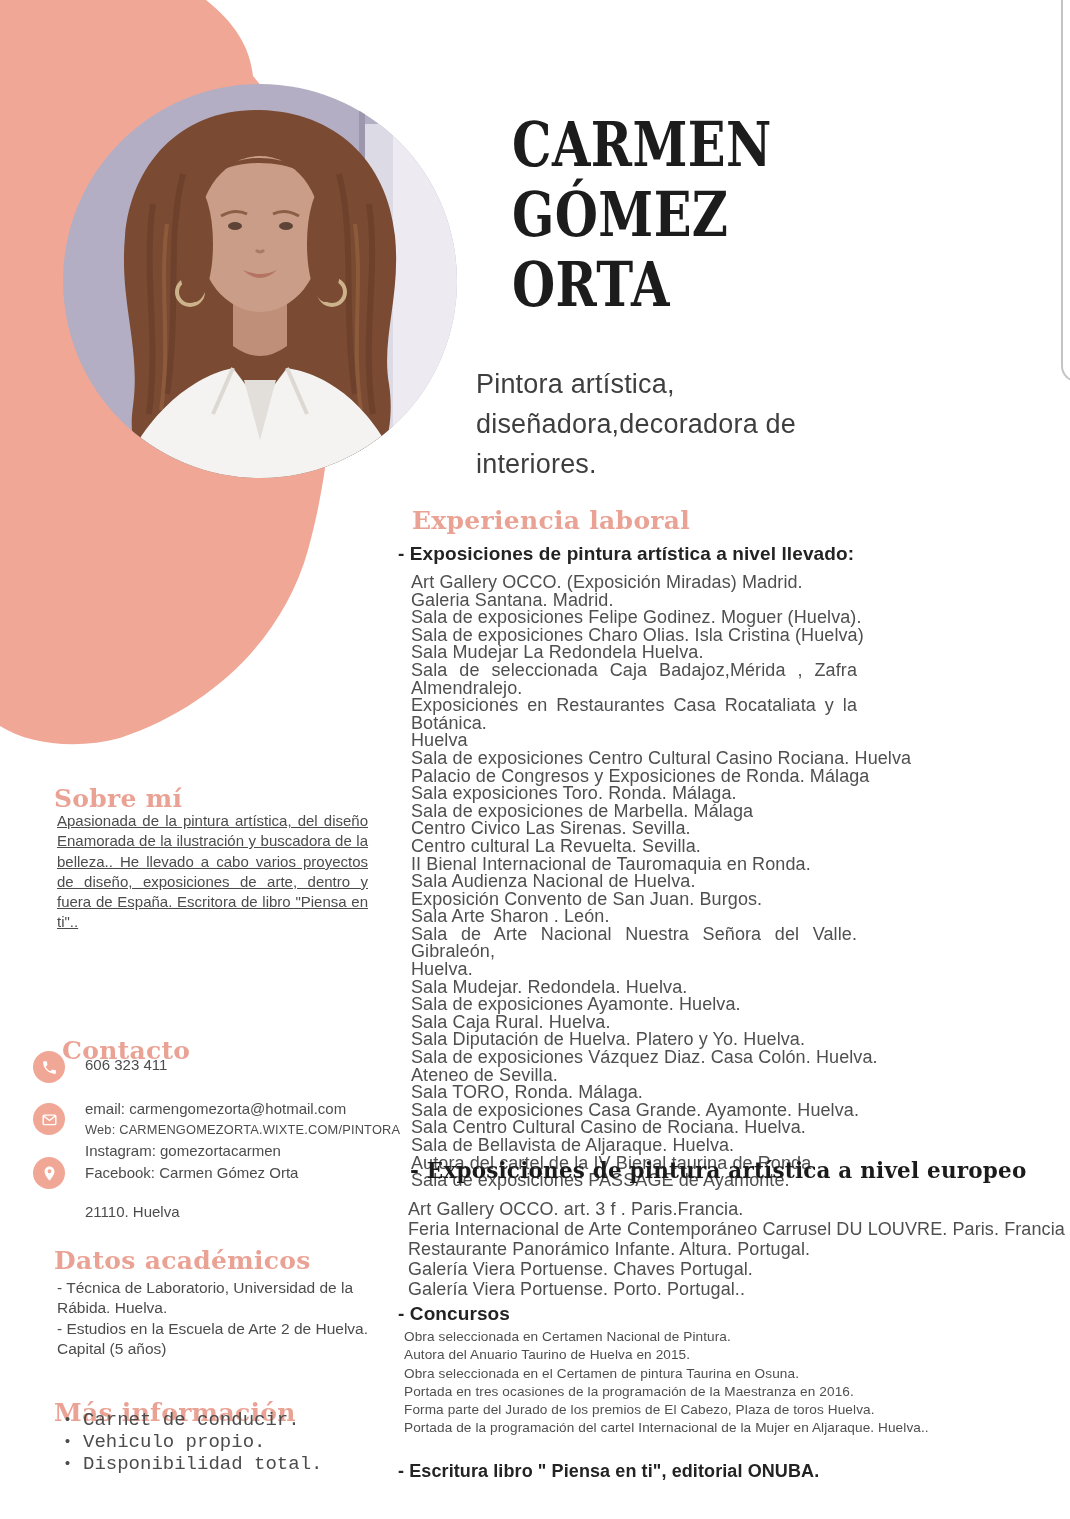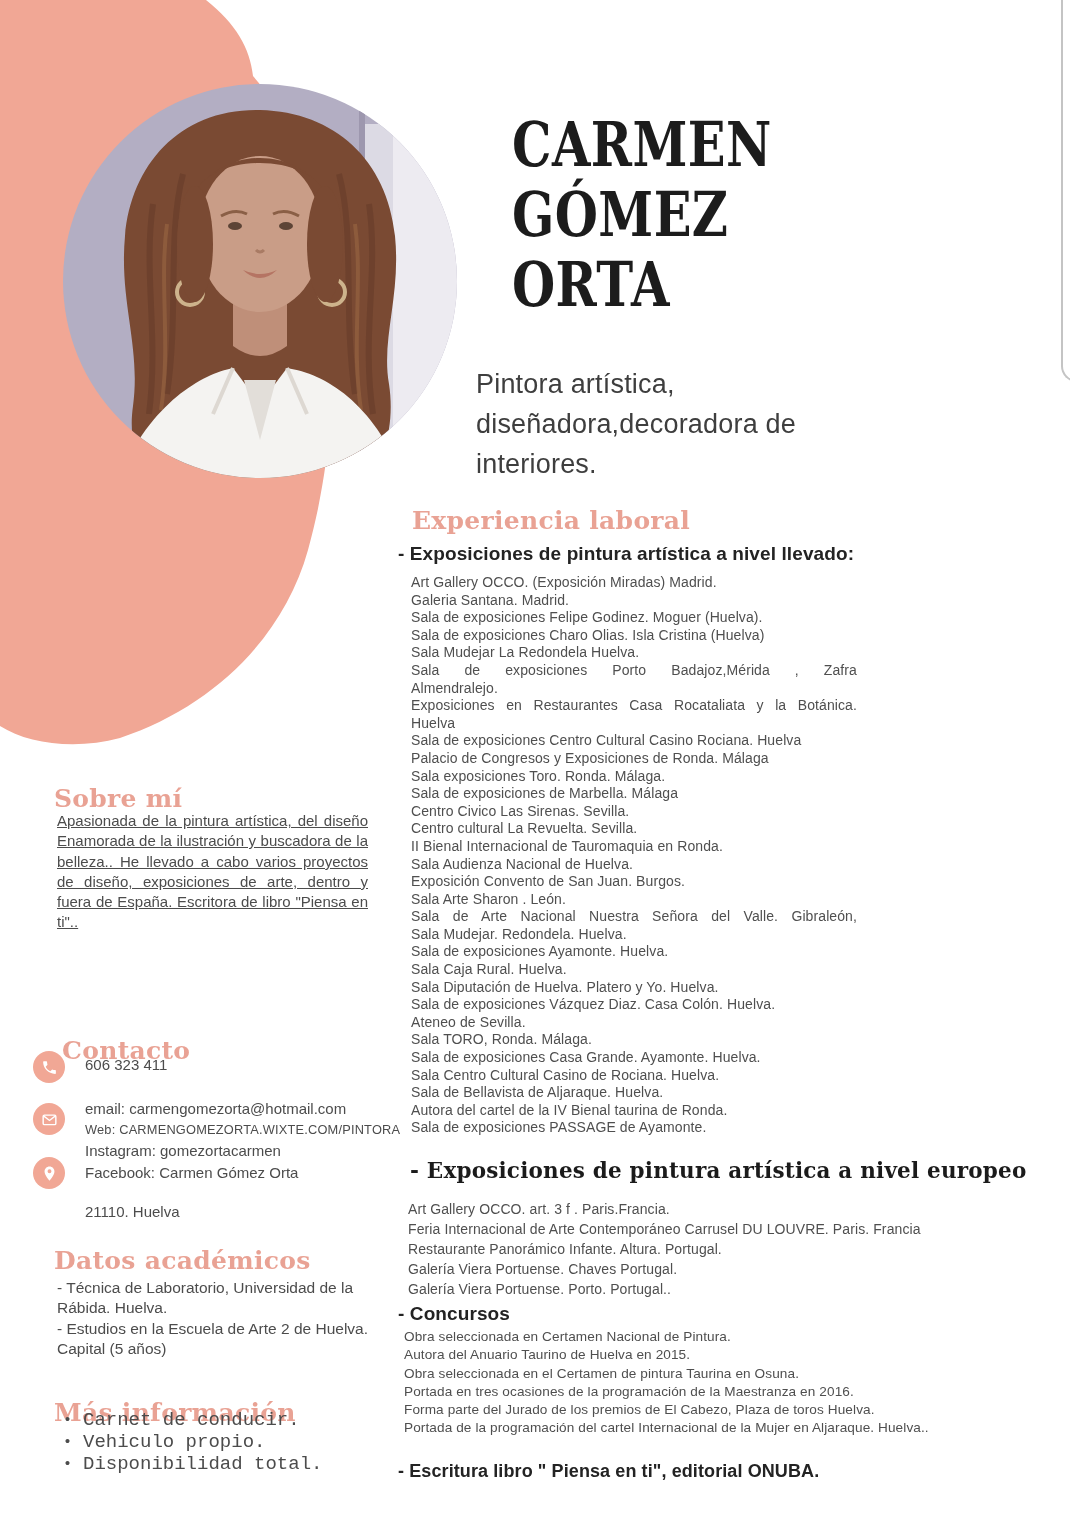--- a/index.html
+++ b/index.html
@@ -62,21 +62,21 @@
     letter-spacing:0.1px;white-space:nowrap;
   }
   #nat-heading{left:398px;top:543px;}
   #euro-heading{
     left:398px;top:1158px;font-family:"DejaVu Serif", serif;
     font-size:21.5px;color:#1b1b1b;letter-spacing:0.2px;margin-left:12px;
   }
   #conc-heading{left:398px;top:1303px;}
   #book-heading{left:398px;top:1461px;font-size:18px;}
 
-  .rlist{font-size:14px;color:#4f4f4f;letter-spacing:0.1px;}
+  .rlist{font-size:18px;color:#4f4f4f;letter-spacing:0.1px;}
   .rlist .line{white-space:nowrap;}
   .rlist .line.just{white-space:normal;text-align:justify;text-align-last:justify;}
   #nat-list{left:411px;top:574px;width:446px;line-height:17.6px;}
   #euro-list{left:408px;top:1199px;width:600px;line-height:20.1px;}
   #conc-list{left:404px;top:1328px;width:620px;line-height:18.3px;font-size:13.6px;}
 
   
   #about-text{
     left:57px;top:811px;width:311px;margin:0;
     font-size:15px;line-height:20.3px;text-align:justify;color:#4c4c4c;text-decoration:underline;
@@ -149,35 +149,36 @@
 
 <h2 id="exp-heading" class="abs h2">Experiencia laboral</h2>
 
 <h3 id="nat-heading" class="abs h3">- Exposiciones de pintura artística a nivel llevado:</h3>
 <div id="nat-list" class="abs rlist">
     <div class="line">Art Gallery OCCO. (Exposición Miradas) Madrid.</div>
     <div class="line">Galeria Santana. Madrid.</div>
     <div class="line">Sala de exposiciones Felipe Godinez. Moguer (Huelva).</div>
     <div class="line">Sala de exposiciones Charo Olias. Isla Cristina (Huelva)</div>
     <div class="line">Sala Mudejar La Redondela Huelva.</div>
-    <div class="line just">Sala de exposiciones Porto Badajoz,Mérida , Zafra</div>
+    <div class="line just">Sala de seleccionada Caja Badajoz,Mérida , Zafra</div>
     <div class="line">Almendralejo.</div>
     <div class="line just">Exposiciones en Restaurantes Casa Rocataliata y la Botánica.</div>
     <div class="line">Huelva</div>
     <div class="line">Sala de exposiciones Centro Cultural Casino Rociana. Huelva</div>
     <div class="line">Palacio de Congresos y Exposiciones de Ronda. Málaga</div>
     <div class="line">Sala exposiciones Toro. Ronda. Málaga.</div>
     <div class="line">Sala de exposiciones de Marbella. Málaga</div>
     <div class="line">Centro Civico Las Sirenas. Sevilla.</div>
     <div class="line">Centro cultural La Revuelta. Sevilla.</div>
     <div class="line">II Bienal Internacional de Tauromaquia en Ronda.</div>
     <div class="line">Sala Audienza Nacional de Huelva.</div>
     <div class="line">Exposición Convento de San Juan. Burgos.</div>
     <div class="line">Sala Arte Sharon . León.</div>
     <div class="line just">Sala de Arte Nacional Nuestra Señora del Valle. Gibraleón,</div>
+    <div class="line">Huelva.</div>
     <div class="line">Sala Mudejar. Redondela. Huelva.</div>
     <div class="line">Sala de exposiciones Ayamonte. Huelva.</div>
     <div class="line">Sala Caja Rural. Huelva.</div>
     <div class="line">Sala Diputación de Huelva. Platero y Yo. Huelva.</div>
     <div class="line">Sala de exposiciones Vázquez Diaz. Casa Colón. Huelva.</div>
     <div class="line">Ateneo de Sevilla.</div>
     <div class="line">Sala TORO, Ronda. Málaga.</div>
     <div class="line">Sala de exposiciones Casa Grande. Ayamonte. Huelva.</div>
     <div class="line">Sala Centro Cultural Casino de Rociana. Huelva.</div>
     <div class="line">Sala de Bellavista de Aljaraque. Huelva.</div>

